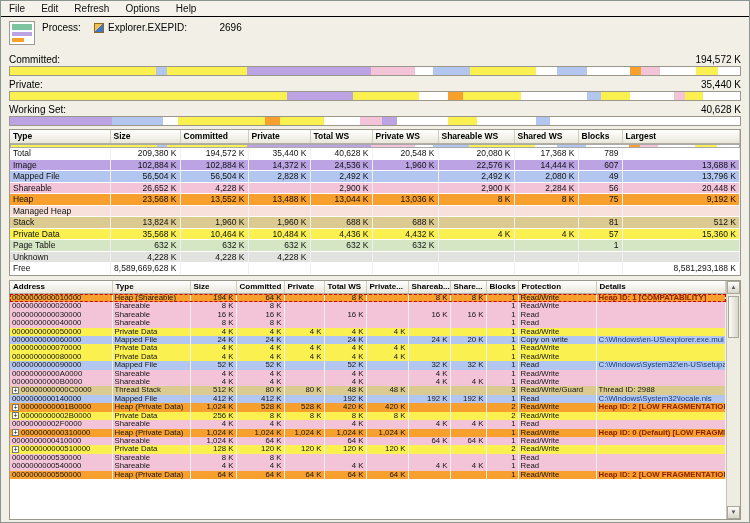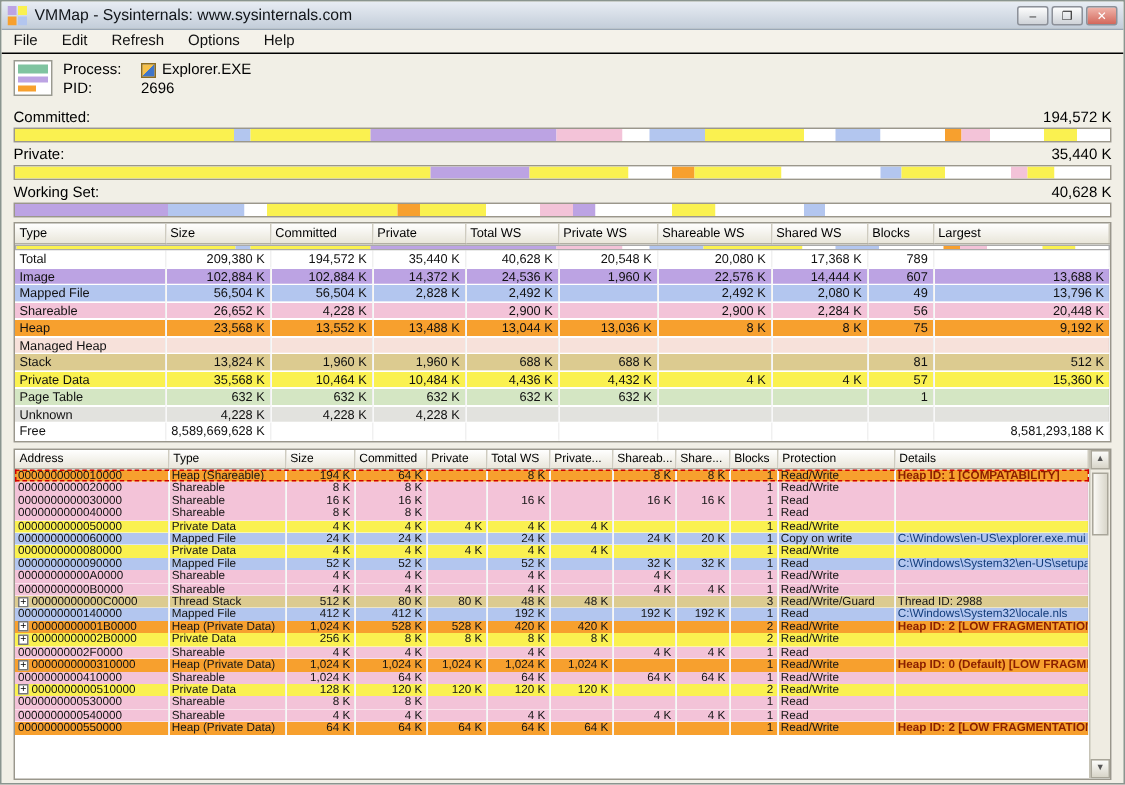--- a/index.html
+++ b/index.html
@@ -16,32 +16,32 @@
   
   .menubar{height:16px;flex:0 0 16px;background:#f4f2ea;border-bottom:1px solid #000000;display:flex;align-items:center;}
   .menu-item{font-size:10px;padding:1px 8px;color:#111;}
   
   .main{flex:1;padding:4px 8px 2px 8px;display:flex;flex-direction:column;overflow:hidden;}
   .process-row{height:30px;flex:0 0 30px;display:flex;align-items:flex-start;margin-bottom:2px;}
   .process-icon{width:26px;height:24px;margin-right:7px;border:1px solid #9a9a90;background:#fff;position:relative;overflow:hidden;}
   .process-icon .s1{position:absolute;left:2px;top:2px;right:2px;height:6px;background:#7fc4a0;}
   .process-icon .s2{position:absolute;left:2px;top:10px;right:2px;height:4px;background:#bca3e3;}
   .process-icon .s3{position:absolute;left:2px;top:16px;right:10px;height:4px;background:#f7a02e;}
-  .proc-lines{display:flex;flex-direction:column;font-size:10px;line-height:13px;color:#000;}
+  .proc-lines{display:flex;flex-direction:row;font-size:10px;line-height:13px;color:#000;}
   .proc-line{display:flex;align-items:center;}
   .proc-label{width:52px;}
   .exe-icon{width:10px;height:10px;margin-right:4px;background:linear-gradient(135deg,#f6c14a 0 50%,#3f76c9 50% 100%);border:1px solid #8b6b1f;}
   
   .bar-group{margin:1px 0 3px 0;}
   .bar-label-row{display:flex;justify-content:space-between;font-size:10px;line-height:12px;color:#000;}
   .bar{height:10px;border:1px solid #9b978b;background:#fff;display:flex;overflow:hidden;}
   .bar > div{height:100%;}
   
   table{border-collapse:collapse;width:100%;table-layout:fixed;}
-  th{font-weight:normal;text-align:left;background:linear-gradient(#ffffff,#e9e6da);
+  th{font-weight:bold;text-align:left;background:linear-gradient(#ffffff,#e9e6da);
      border-right:1px solid #cfccc0;border-bottom:1px solid #b2afa3;padding:0 3px;white-space:nowrap;overflow:hidden;}
   td{padding:0 3px;white-space:nowrap;overflow:hidden;border-right:1px solid rgba(0,0,0,0.06);}
   .num{text-align:right;}
   
   .summary-wrap{border:1px solid #9a978c;background:#fff;flex:0 0 auto;}
   .summary th{height:13px;font-size:8.5px;}
   .summary td{height:10.5px;line-height:10.5px;font-size:8.5px;color:#101010;border-bottom:1px solid rgba(255,255,255,0.55);}
   .summary th:nth-child(1){width:100px;}
   .summary th:nth-child(2){width:70px;}
   .summary th:nth-child(3){width:68px;}
@@ -87,34 +87,20 @@
   .statusbar{height:17px;flex:0 0 17px;border-top:1px solid #cac6ba;background:#f1efe6;
     display:flex;align-items:center;padding:0 6px;font-size:10px;color:#000;position:relative;}
   .grip{position:absolute;right:2px;bottom:2px;width:0;height:0;
     border-left:9px solid transparent;border-bottom:9px solid #b5b2a6;}
 </style>
 </head>
 <body>
 
 <div class="window">
 
-  <div class="titlebar">
-    <svg width="13" height="13">
-      <rect x="0" y="0" width="6" height="6" fill="#bca3e3"></rect>
-      <rect x="7" y="0" width="6" height="6" fill="#faf150"></rect>
-      <rect x="0" y="7" width="6" height="6" fill="#f7a02e"></rect>
-      <rect x="7" y="7" width="6" height="6" fill="#b3c6ef"></rect>
-    </svg>
-    <span class="title-text">VMMap - Sysinternals: www.sysinternals.com</span>
-    <span class="win-buttons">
-      <span class="winbtn">–</span>
-      <span class="winbtn">❐</span>
-      <span class="winbtn close">✕</span>
-    </span>
-  </div>
 
   <div class="menubar">
       <span class="menu-item">File</span>
       <span class="menu-item">Edit</span>
       <span class="menu-item">Refresh</span>
       <span class="menu-item">Options</span>
       <span class="menu-item">Help</span>
     </div>
 
   <div class="main">
@@ -481,20 +467,34 @@
                 <td class="num"></td>
                 <td class="num">24 K</td>
                 <td class="num"></td>
                 <td class="num">24 K</td>
                 <td class="num">20 K</td>
                 <td class="num">1</td>
                 <td>Copy on write</td>
                 <td class="details">C:\Windows\en-US\explorer.exe.mui</td>
               </tr>
               <tr data-type="private_data" style="background: rgb(250, 241, 80);">
+                <td class="addr"><span>0000000000070000</span></td>
+                <td>Private Data</td>
+                <td class="num">4 K</td>
+                <td class="num">4 K</td>
+                <td class="num">4 K</td>
+                <td class="num">4 K</td>
+                <td class="num">4 K</td>
+                <td class="num"></td>
+                <td class="num"></td>
+                <td class="num">1</td>
+                <td>Read/Write</td>
+                <td class="details"></td>
+              </tr>
+              <tr data-type="private_data" style="background: rgb(250, 241, 80);">
                 <td class="addr"><span>0000000000080000</span></td>
                 <td>Private Data</td>
                 <td class="num">4 K</td>
                 <td class="num">4 K</td>
                 <td class="num">4 K</td>
                 <td class="num">4 K</td>
                 <td class="num">4 K</td>
                 <td class="num"></td>
                 <td class="num"></td>
                 <td class="num">1</td>

